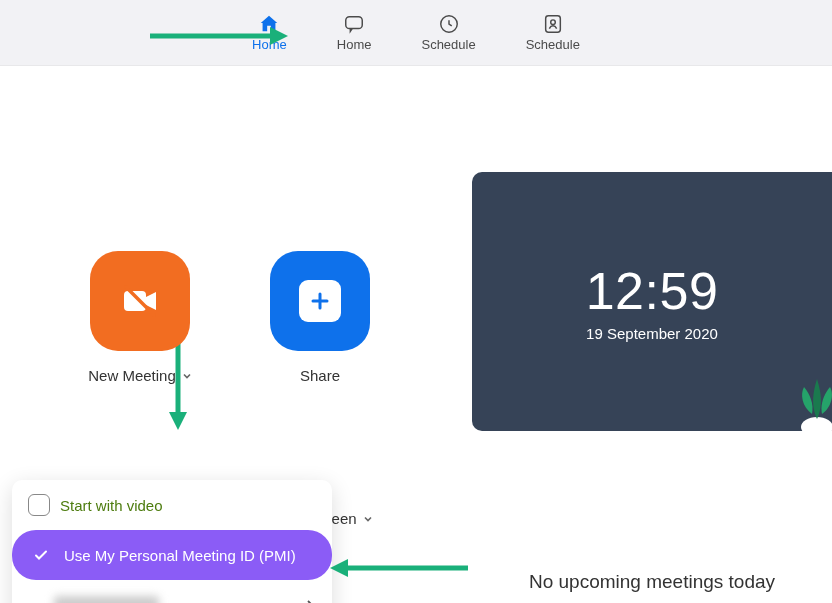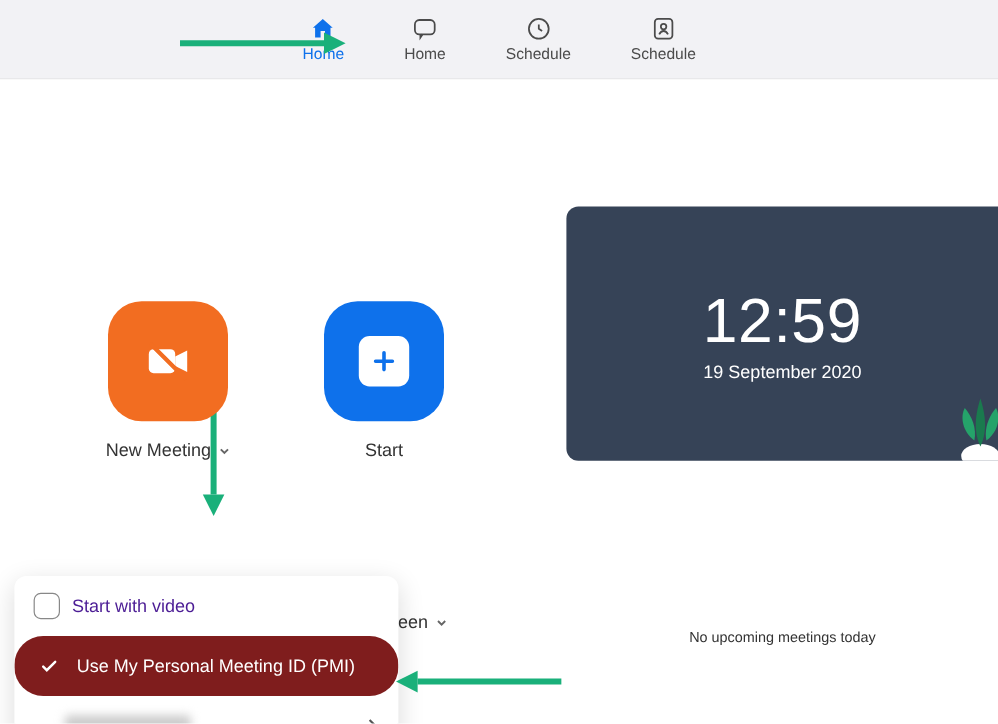--- a/index.html
+++ b/index.html
@@ -23,37 +23,37 @@
     .tile { width: 100px; height: 100px; border-radius: 28px; display: flex; align-items: center; justify-content: center; cursor: pointer; }
     .tile.orange { background: #F26D21; }
     .tile.blue { background: #0E71EB; }
     .tile .inner-square { width: 42px; height: 42px; background: #fff; border-radius: 9px; display: flex; align-items: center; justify-content: center; }
     .tile .inner-square svg { width: 24px; height: 24px; }
     .action-label { margin-top: 16px; font-size: 15px; color: #333; display: flex; align-items: center; gap: 6px; justify-content: center; }
     .caret { display: inline-flex; }
     .caret svg { width: 10px; height: 10px; }
     
     .dropdown { position: absolute; left: 12px; top: 414px; width: 320px; background: #fff; border-radius: 10px; box-shadow: 0 6px 22px rgba(0,0,0,0.14); overflow: hidden; }
-    .dd-row { display: flex; align-items: center; height: 50px; padding: 0 16px; font-size: 15px; color: #4c1d95; }
-    .dd-row.highlight { background: #7f1d1d; color: #fff; border-radius: 24px; }
+    .dd-row { display: flex; align-items: center; height: 50px; padding: 0 16px; font-size: 15px; color: #4d7c0f; }
+    .dd-row.highlight { background: #8b5cf6; color: #fff; border-radius: 24px; }
     .dd-check { width: 26px; display: flex; align-items: center; justify-content: center; }
     .dd-check svg { width: 16px; height: 16px; }
     .dd-box { width: 22px; height: 22px; border: 1.6px solid #888; border-radius: 6px; }
     .dd-row .dd-label { margin-left: 10px; }
     .dd-row.last { position: relative; }
     .dd-row.last .blur { width: 105px; height: 18px; background: #ccc; filter: blur(4px); border-radius: 3px; }
     .dd-row .chevron-right { position: absolute; right: 16px; }
     .dd-row .chevron-right svg { width: 12px; height: 12px; }
     
     .right-panel { position: absolute; right: 0; top: 106px; width: 360px; }
-    .clock-card { height: 212px; background: #364357; border-radius: 10px 0 0 10px; display: flex; flex-direction: column; align-items: center; justify-content: center; color: #fff; position: relative; overflow: hidden; }
+    .clock-card { height: 259px; background: #364357; border-radius: 10px 0 0 10px; display: flex; flex-direction: column; align-items: center; justify-content: center; color: #fff; position: relative; overflow: hidden; }
     .clock-time { font-size: 52px; font-weight: 400; letter-spacing: 0.5px; }
     .clock-date { font-size: 15px; margin-top: 4px; }
     .plant { position: absolute; right: -10px; bottom: -8px; }
-    .no-meetings { text-align: center; margin-top: 140px; font-size: 12px; color: #333; }
+    .no-meetings { text-align: center; margin-top: 140px; font-size: 19px; color: #333; }
   </style>
 </head>
 <body>
 
 <div class="topbar">
   <div class="nav-item active">
     <svg viewBox="0 0 24 24" fill="currentColor">
         <path d="M12 3l9 8h-2v9h-5v-6h-4v6H5v-9H3l9-8z"></path>
       </svg>
     <span>Home</span>
@@ -114,21 +114,21 @@
     </div>
     <div class="action-cell top">
       <div class="tile blue">
         <div class="inner-square">
           <svg viewBox="0 0 24 24" fill="none" stroke="#0E71EB" stroke-width="3" stroke-linecap="round">
               <path d="M12 5v14M5 12h14"></path>
             </svg>
         </div>
       </div>
       <div class="action-label">
-          <span>Start</span>
+          <span>Share</span>
         </div>
     </div>
 
     <div class="action-cell">
       <div class="action-label">
           <span>Schedule</span>
         </div>
     </div>
     <div class="action-cell">
       <div class="action-label">

